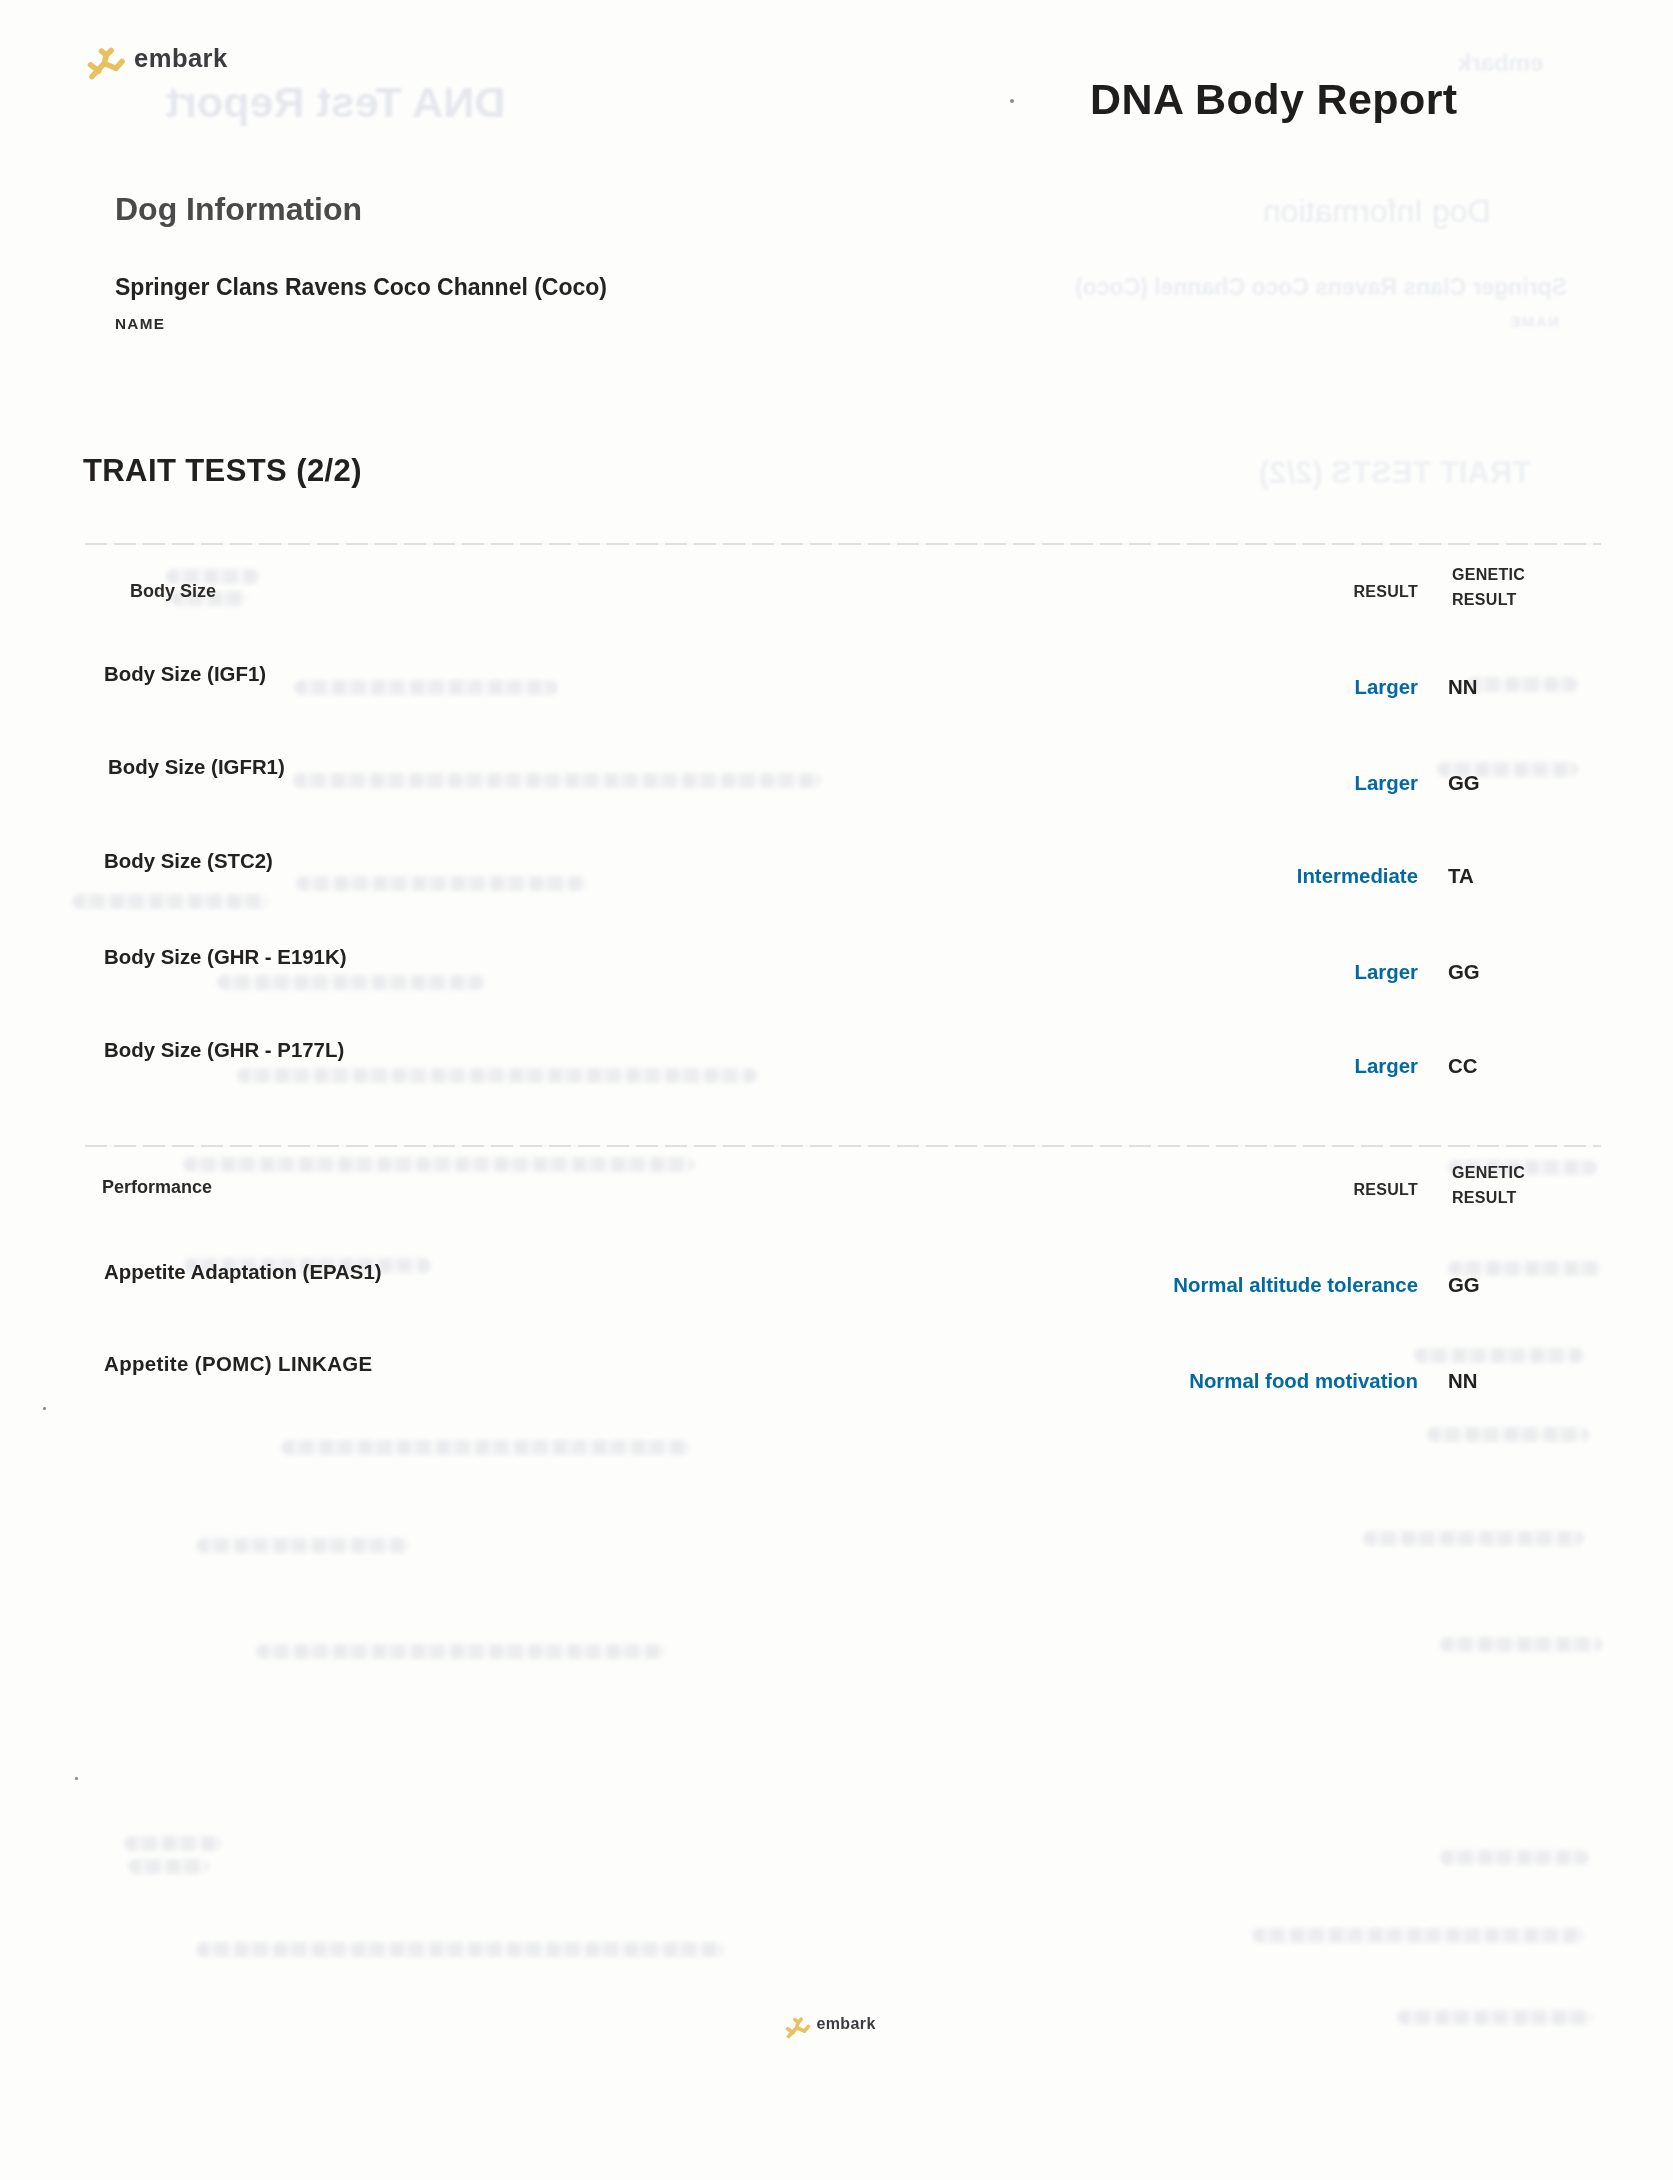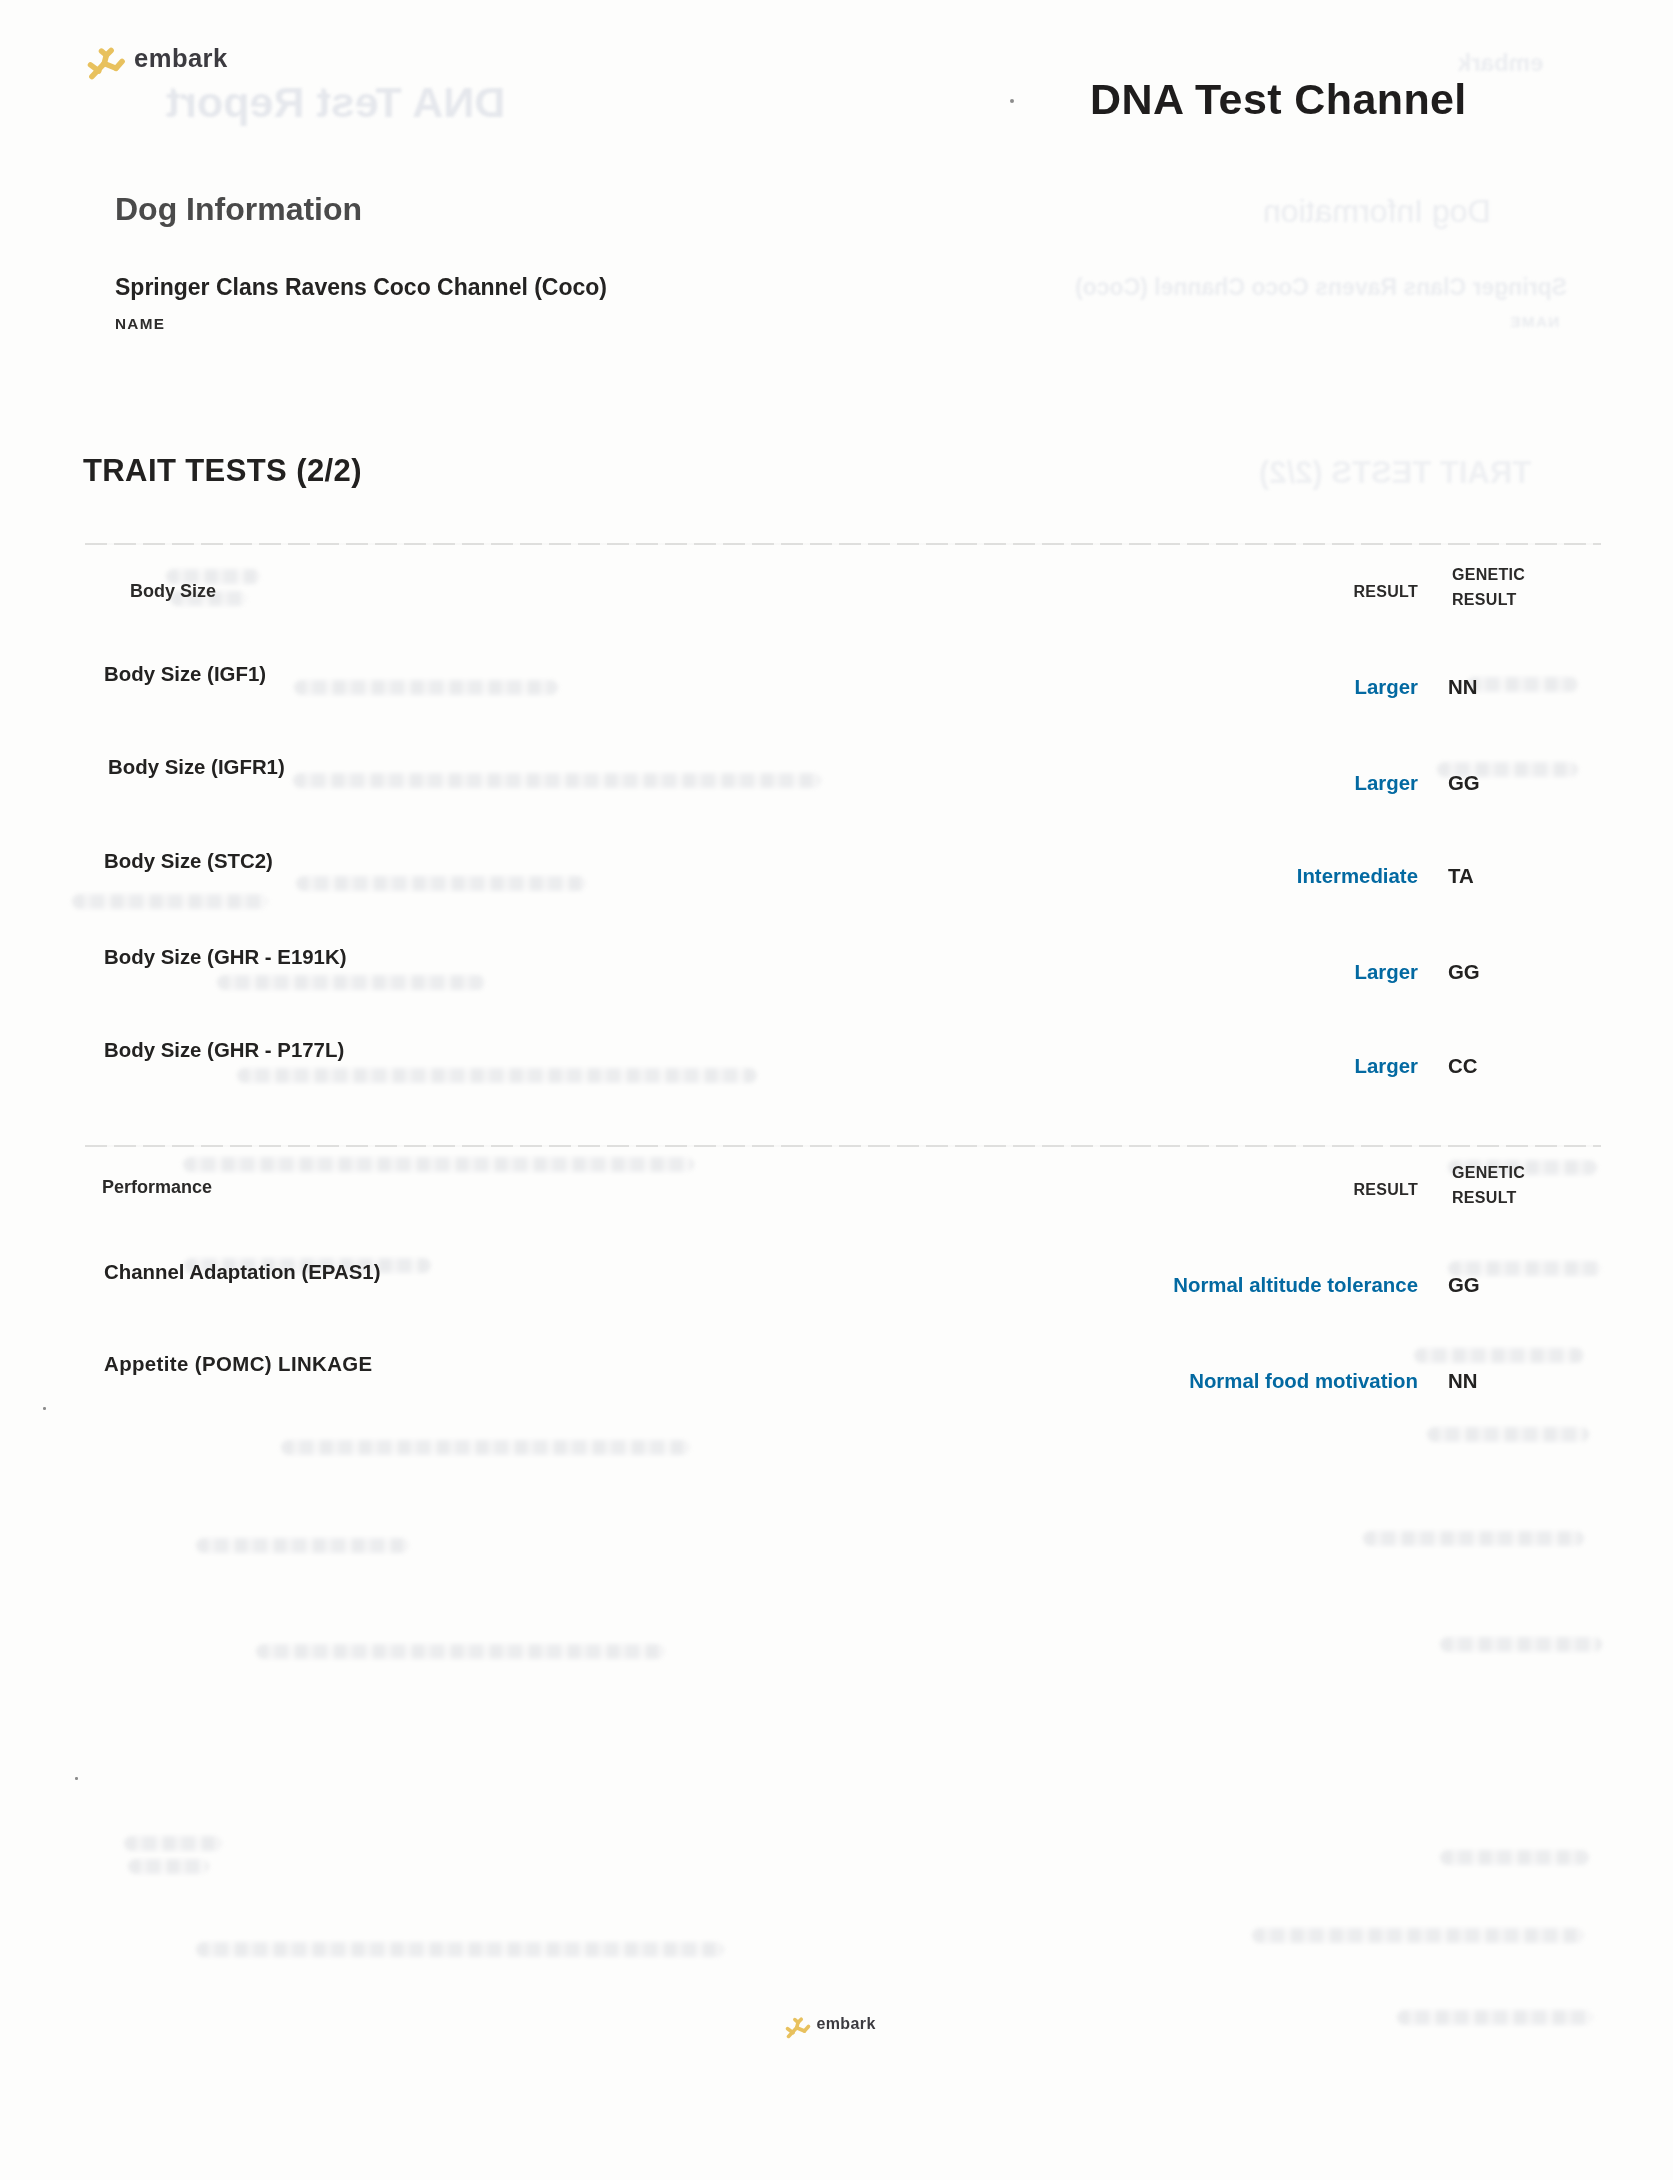--- a/index.html
+++ b/index.html
@@ -108,21 +108,21 @@
           <path d="M24 8 L31 14"></path>
           <path d="M38 7 L31 14"></path>
           <path d="M28 26 L45 33"></path>
           <path d="M45 33 L54 23"></path>
         </g>
       </svg>
     </span>
     <span class="brand-text">embark</span>
   </div>
 
-  <div class="abs report-title" style="left:1090px;top:75px;">DNA Test Channel</div>
+  <div class="abs report-title" style="left:1090px;top:75px;">DNA Body Report</div>
 
   <div class="abs dog-heading" style="left:115px;top:191px;font-weight:bold;">Dog Information</div>
   <div class="abs dog-name" style="left:115px;top:274px;">Springer Clans Ravens Coco Channel (Coco)</div>
   <div class="abs name-label" style="left:115px;top:315px;">NAME</div>
 
   <div class="abs section-title" style="left:83px;top:453px;">TRAIT TESTS (2/2)</div>
 
   <div class="abs sep" style="left:85px;top:543px;width:1516px;"></div>
 
   <div class="abs group-head" style="left:102px;top:581px;margin-left:28px;">Body Size</div>
@@ -154,21 +154,21 @@
 
   <div class="abs sep" style="left:85px;top:1145px;width:1516px;"></div>
 
   <div class="abs group-head" style="left:102px;top:1177px;">Performance</div>
   <div class="abs col-head" style="left:1022px;top:1181px;width:396px;text-align:right;">RESULT</div>
   <div class="abs col-head two-line" style="left:1452px;top:1160px;">
     <div>GENETIC</div>
     <div>RESULT</div>
   </div>
 
-  <div class="abs row-label" style="left:104px;top:1261px;">Channel Adaptation (EPAS1)</div>
+  <div class="abs row-label" style="left:104px;top:1261px;">Appetite Adaptation (EPAS1)</div>
   <div class="abs result-cell" style="left:1022px;top:1274px;">Normal altitude tolerance</div>
   <div class="abs genetic-cell" style="left:1448px;top:1274px;">GG</div>
 
   <div class="abs row-label" style="left:104px;top:1353px;letter-spacing:0.4px;">Appetite (POMC) LINKAGE</div>
   <div class="abs result-cell" style="left:1022px;top:1370px;">Normal food motivation</div>
   <div class="abs genetic-cell" style="left:1448px;top:1370px;">NN</div>
 
   <div class="abs brand footer-brand" style="left:784px;top:2015px;gap:3.4px;">
     <span style="display:inline-block;width:29px;height:25.6px;">
       <svg viewBox="0 0 64 52" width="29" height="25.6">

